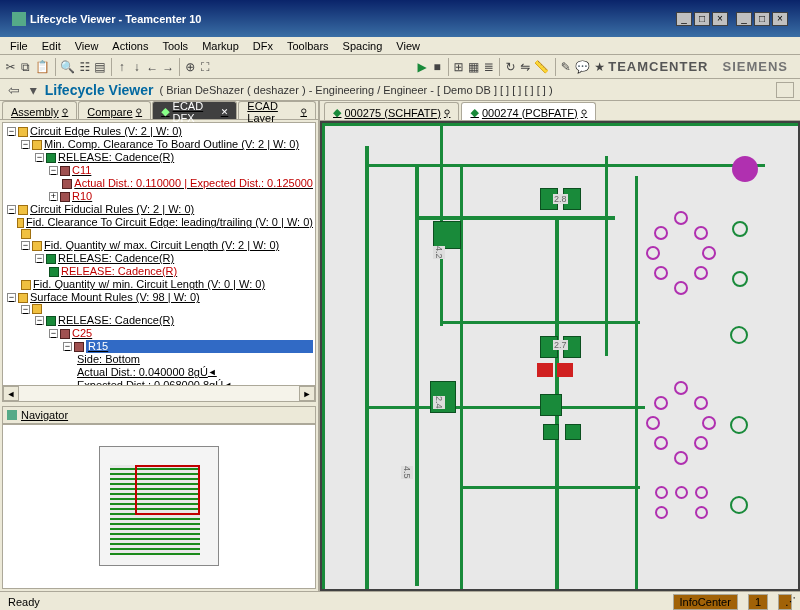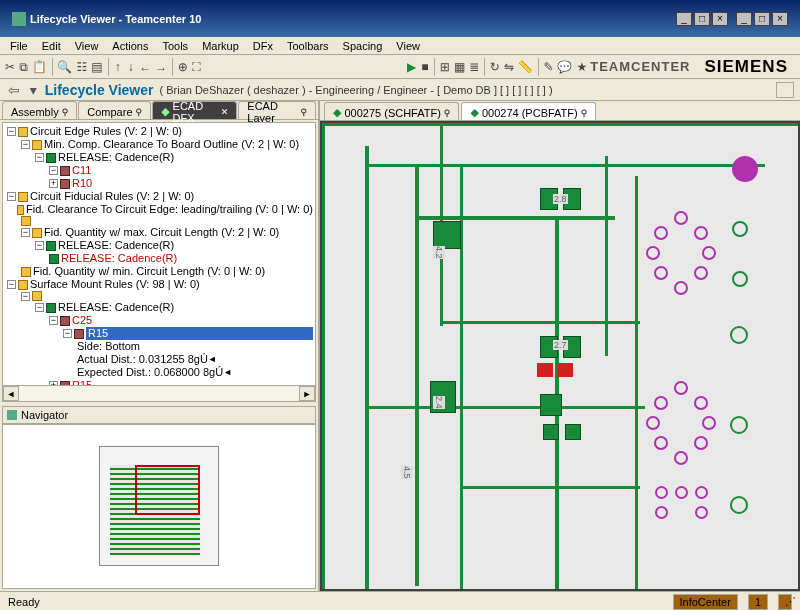--- a/index.html
+++ b/index.html
@@ -12,29 +12,29 @@
 .titlebar .btns div { width:16px; height:14px; background:#c0c0c0; border:1px solid #404040; text-align:center; line-height:12px; font-size:10px; cursor:pointer; color:#000;}
 
 .menubar { height:18px; background:#ece9d8; display:flex; align-items:center; padding:0 4px; gap:2px; border-bottom:1px solid #aca899; }
 .menubar div { padding:1px 6px; cursor:pointer; }
 
 .toolbar { height:24px; background:#ece9d8; display:flex; align-items:center; padding:0 4px; gap:2px; border-bottom:1px solid #aca899; }
 .toolbar .tbtn { width:20px; height:20px; border:1px solid transparent; display:flex; align-items:center; justify-content:center; cursor:pointer; font-size:12px; color:#444;}
 .toolbar .sep { width:1px; height:18px; background:#aca899; margin:0 2px; }
 .brand { margin-left:auto; display:flex; gap:14px; align-items:center; padding-right:8px; }
 .brand .tc { color:#555; font-weight:bold; letter-spacing:1px; font-size:13px;}
-.brand .si { color:#000000; font-weight:bold; letter-spacing:1px; font-size:17px;}
+.brand .si { color:#737373; font-weight:bold; letter-spacing:1px; font-size:13px;}
 
 .locbar { height:22px; background:#ece9d8; display:flex; align-items:center; padding:0 6px; border-bottom:1px solid #aca899; gap:6px;}
 .locbar .arrow { font-size:14px; color:#555; cursor:pointer; padding:0 2px;}
 .locbar .hdr { font-size:14px; font-weight:bold; color:#0369a1; }
 .locbar .info { color:#333; }
 .locbar .extra { margin-left:auto; width:18px; height:16px; border:1px solid #aca899; cursor:pointer;}
 
-.workarea { display:flex; height:490px; }
+.workarea { display:flex; height:490px;text-decoration:underline; }
 .leftcol { width:320px; display:flex; flex-direction:column; border-right:2px solid #aca899;}
 .rightcol { flex:1; display:flex; flex-direction:column; }
 
 .tabrow { height:20px; background:#ece9d8; display:flex; align-items:flex-end; padding:0 2px; gap:1px; border-bottom:1px solid #aca899;}
 .tab { height:18px; padding:2px 8px 0 8px; border:1px solid #aca899; border-bottom:none; background:#ece9d8; cursor:pointer; border-radius:3px 3px 0 0; display:flex; align-items:center; gap:3px;}
 .tab.active { background:#fff; font-weight:normal; }
 .tab.dark { background:#404040; color:#fff; }
 .tab .x { font-size:9px; margin-left:2px; cursor:pointer; }
 .tab .pin { font-size:9px; }
 
@@ -195,20 +195,25 @@
             <span class="ic rel"></span>
             <span class="txt">RELEASE: Cadence(R)</span>
           </div>
         <div class="tn">
             <span class="sp" style="width:42px"></span>
             <span class="tg">−</span>
             <span class="ic comp"></span>
             <span class="txt red">C11</span>
           </div>
         <div class="tn">
+            <span class="sp" style="width:56px"></span>
+            <span class="ic comp"></span>
+            <span class="txt red">Actual Dist.: 0.110000 | Expected Dist.: 0.125000</span>
+          </div>
+        <div class="tn">
             <span class="sp" style="width:42px"></span>
             <span class="tg">+</span>
             <span class="ic comp"></span>
             <span class="txt red">R10</span>
           </div>
         <div class="tn">
             <span class="sp" style="width:0"></span>
             <span class="tg">−</span>
             <span class="ic fold"></span>
             <span class="txt">Circuit Fiducial Rules (V: 2 | W: 0)</span>
@@ -272,21 +277,21 @@
             <span class="tg">−</span>
             <span class="ic comp"></span>
             <span class="txt sel" style="flex:1">R15</span>
           </div>
         <div class="tn">
             <span class="sp" style="width:70px"></span>
             <span class="txt">Side: Bottom</span>
           </div>
         <div class="tn">
             <span class="sp" style="width:70px"></span>
-            <span class="txt">Actual Dist.: 0.031255 8gÚ</span>
+            <span class="txt">Actual Dist.: 0.040000 8gÚ</span>
             <span style="font-size:9px">◄</span>
           </div>
         <div class="tn">
             <span class="sp" style="width:70px"></span>
             <span class="txt">Expected Dist.: 0.068000 8gÚ</span>
             <span style="font-size:9px">◄</span>
           </div>
         <div class="tn">
             <span class="sp" style="width:42px"></span>
             <span class="tg">+</span>

